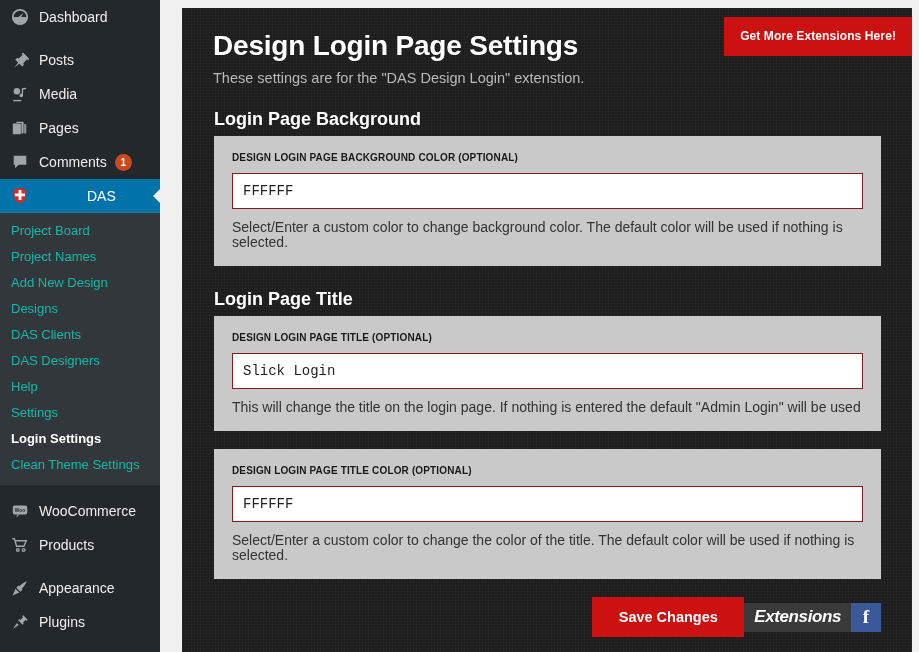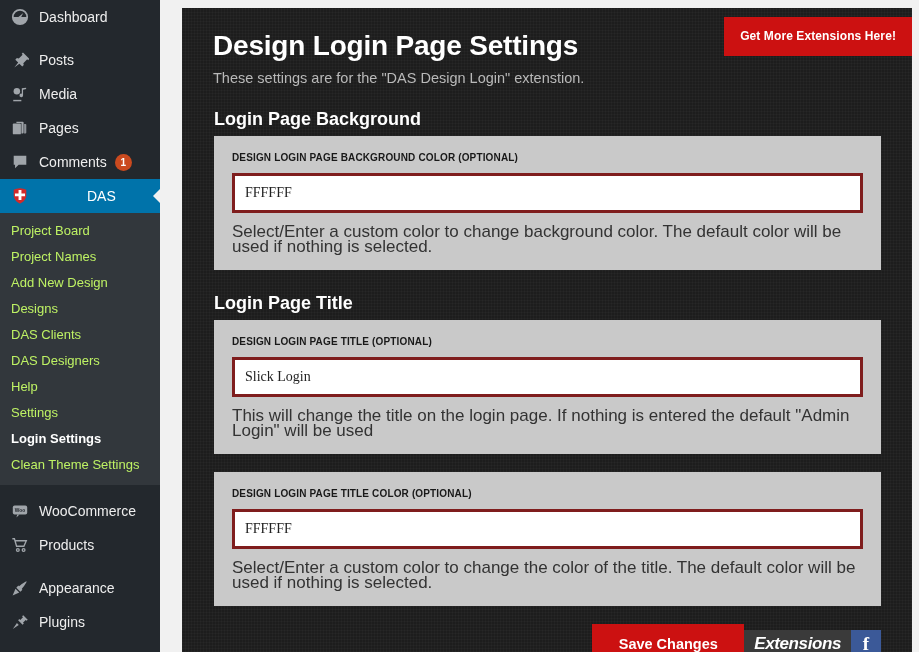--- a/index.html
+++ b/index.html
@@ -79,21 +79,21 @@
   }
 
   
   .submenu {
     background: #32373c;
     padding: 5px 0 7px 0;
   }
   .submenu-item {
     padding: 4px 0 4px 11px;
     font-size: 13px;
-    color: #bef264;
+    color: #14b8a6;
     cursor: pointer;
     line-height: 18px;
   }
   .submenu-item.current {
     color: #fff;
     font-weight: bold;
   }
 
   
   #wrap {
@@ -153,31 +153,31 @@
     font-size: 10px;
     font-weight: bold;
     letter-spacing: .15px;
     margin-bottom: 10px;
   }
 
   .field-input {
     display: block;
     width: 100%;
     background: #fff;
-    border: 3px solid #7f1d1d;
+    border: 1px solid #7f1d1d;
     padding: 9px 10px;
-    font-family: Liberation Serif, serif;
+    font-family: Liberation Mono, monospace;
     font-size: 14px;
     color: #222;
     outline: none;
   }
 
   .field-desc {
     color: #333;
-    font-size: 17px;
+    font-size: 14px;
     margin-top: 11px;
     line-height: 15px;
   }
 
   .footer-row {
     margin: 18px 31px 0 32px;
     display: flex;
     align-items: center;
     justify-content: flex-end;
   }

